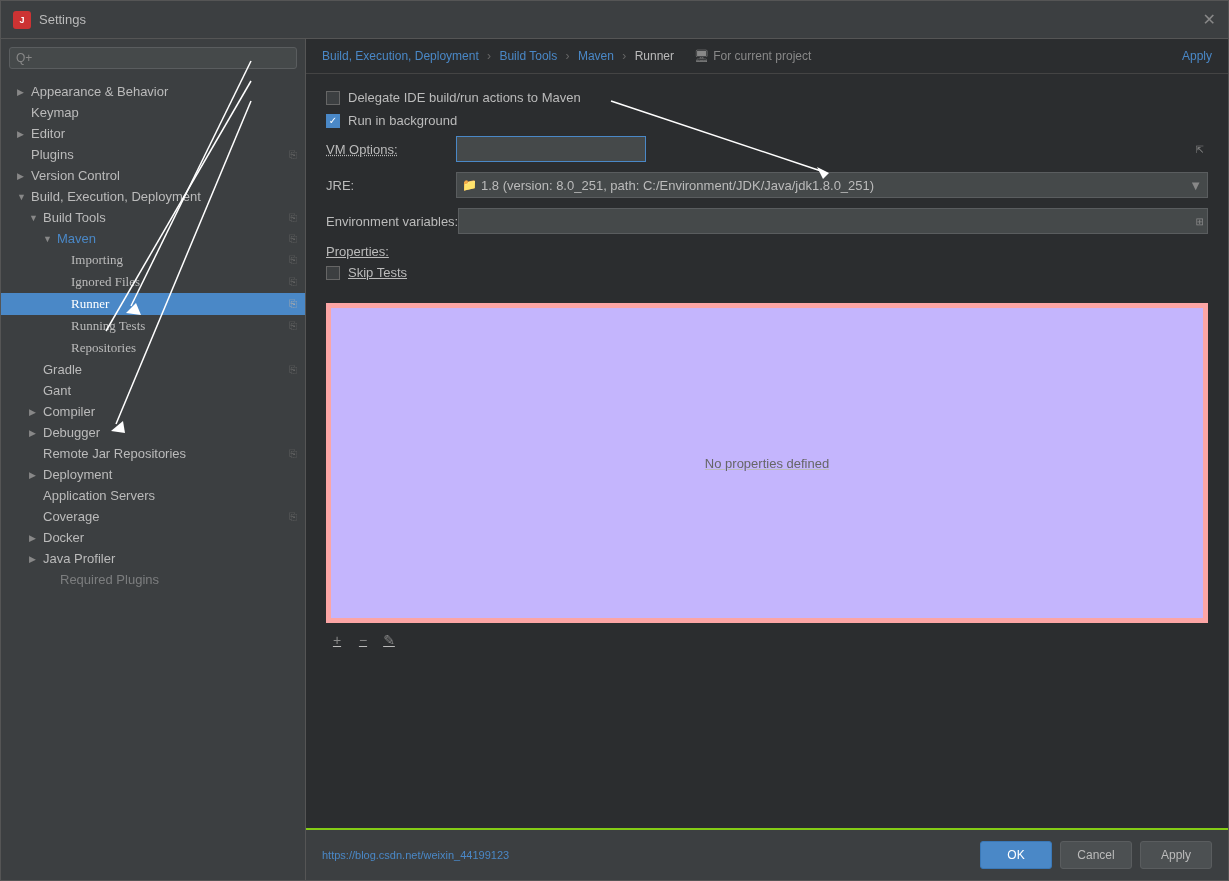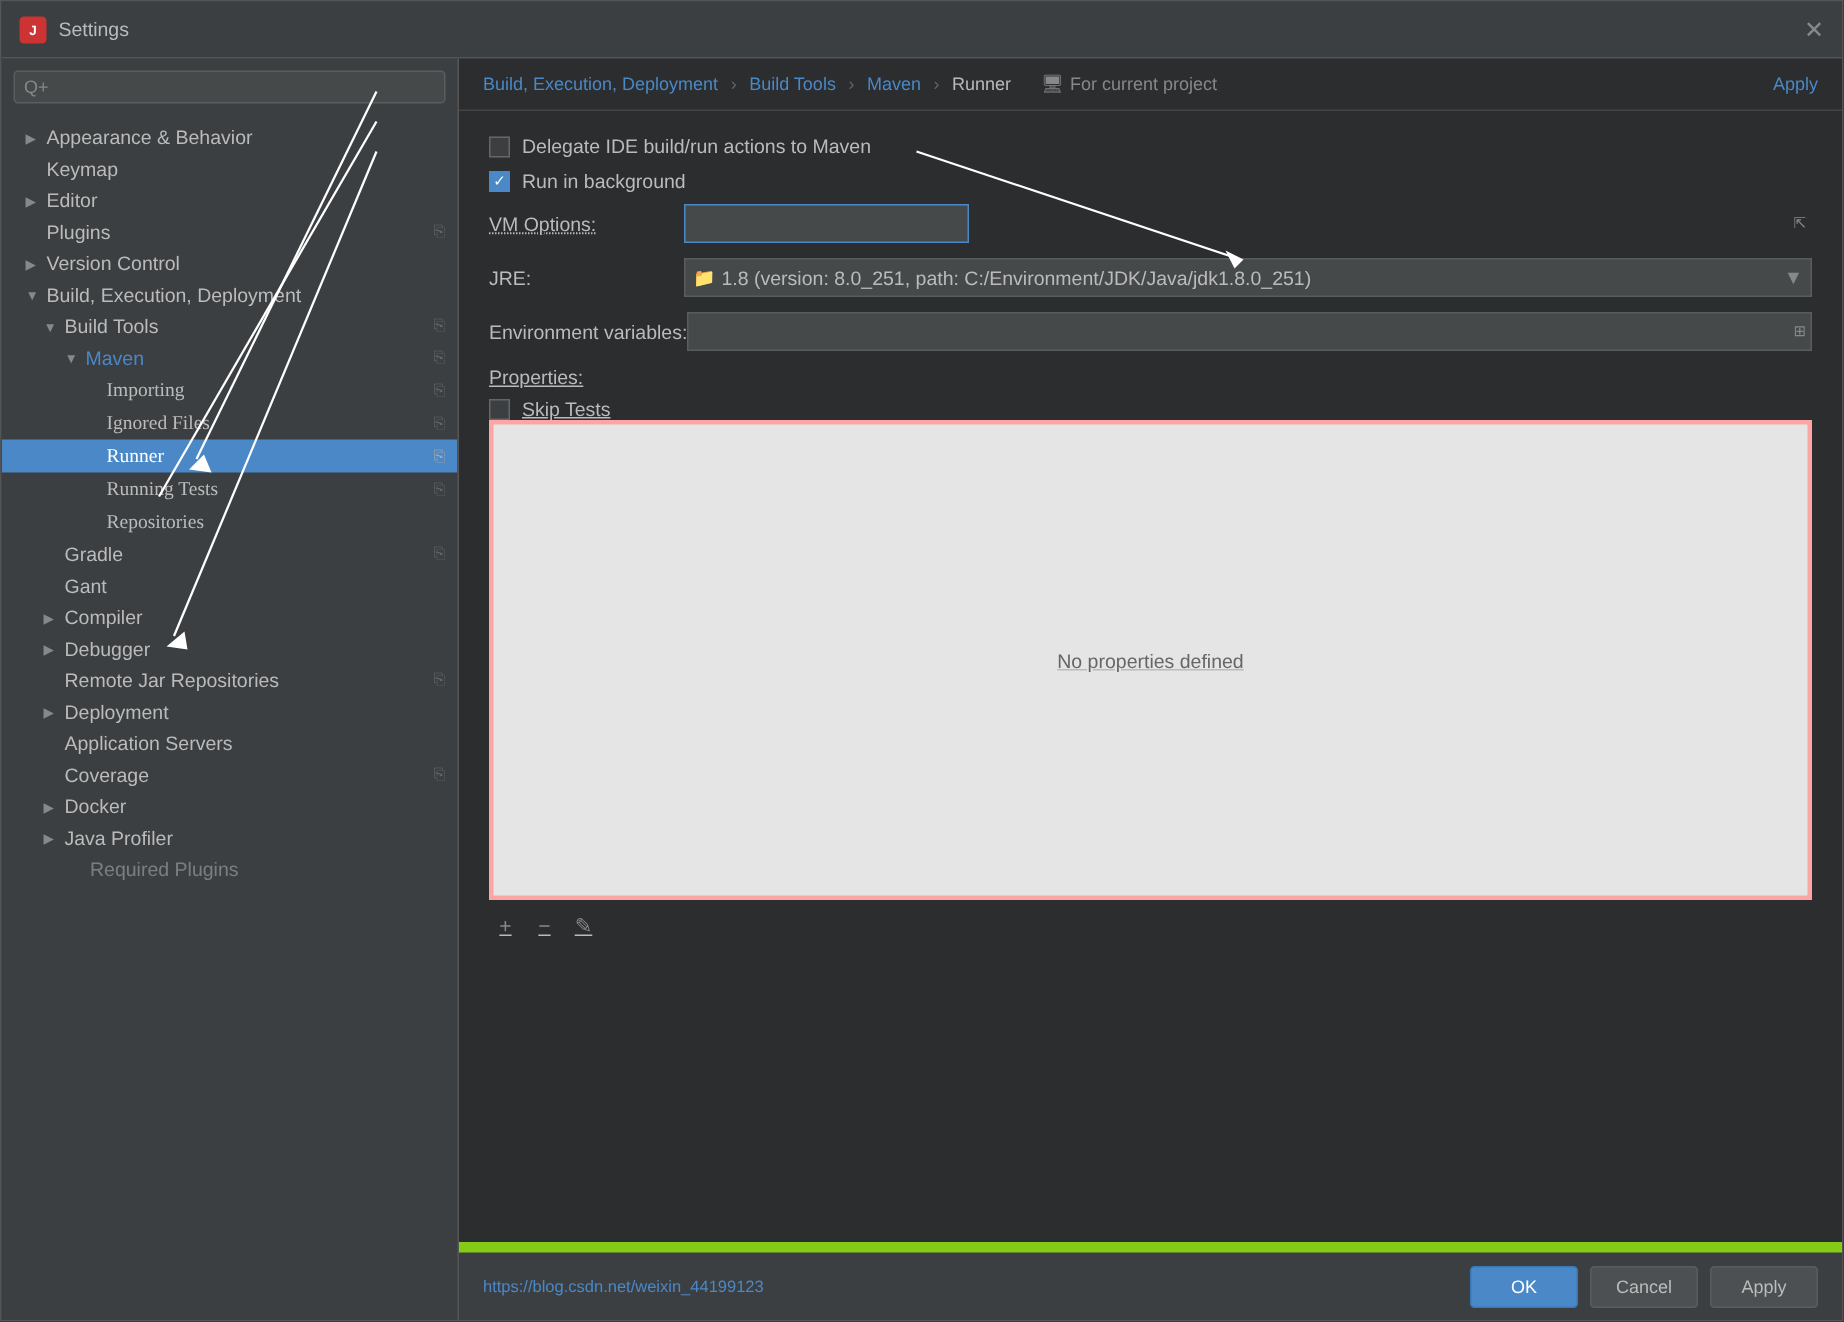--- a/index.html
+++ b/index.html
@@ -283,22 +283,22 @@
       color: #888;
       font-size: 10px;
       cursor: pointer;
     }
     .properties-label {
       color: #bbbbbb;
       font-size: 13px;
       margin-bottom: 6px;
     }
     .properties-area {
-      border: 3px solid #fca5a5;
-      background: #e5e5e5;
+      border: 5px solid #fca5a5;
+      background: #c4b5fd;
       flex: 1;
       min-height: 320px;
       display: flex;
       align-items: center;
       justify-content: center;
       color: #666;
       font-size: 13px;
     }
     .toolbar-bottom {
       display: flex;
@@ -311,21 +311,21 @@
       background: transparent;
       border: none;
       color: #888;
       cursor: pointer;
       font-size: 14px;
       display: flex; align-items: center; justify-content: center;
     }
     
     .bottom-bar {
       height: 52px;
-      border-top: 7px solid #84cc16;
+      border-top: 2px solid #84cc16;
       display: flex;
       align-items: center;
       justify-content: center;
       padding: 0 16px;
       gap: 8px;
       background: #3c3f41;
       flex-shrink: 0;
     }
     .bottom-link {
       margin-right: auto;
@@ -569,21 +569,21 @@
           <span class="form-label">Environment variables:</span>
           <div class="env-input-wrapper">
             <input class="env-input" type="text" value="" style="">
             <span class="env-btn">⊞</span>
           </div>
         </div>
 
         <div style="margin-top:4px;text-decoration:underline;">
           <div class="properties-label">Properties:</div>
 
-          <div class="checkbox-row" style="margin-bottom:0;">
+          <div class="checkbox-row" style="margin-bottom:23px;">
             <div class="custom-checkbox"></div>
             <span class="form-label">Skip Tests</span>
           </div>
 
           <div class="properties-area">
             <span>No properties defined</span>
           </div>
 
           <div class="toolbar-bottom">
             <button class="toolbar-btn">+</button>

